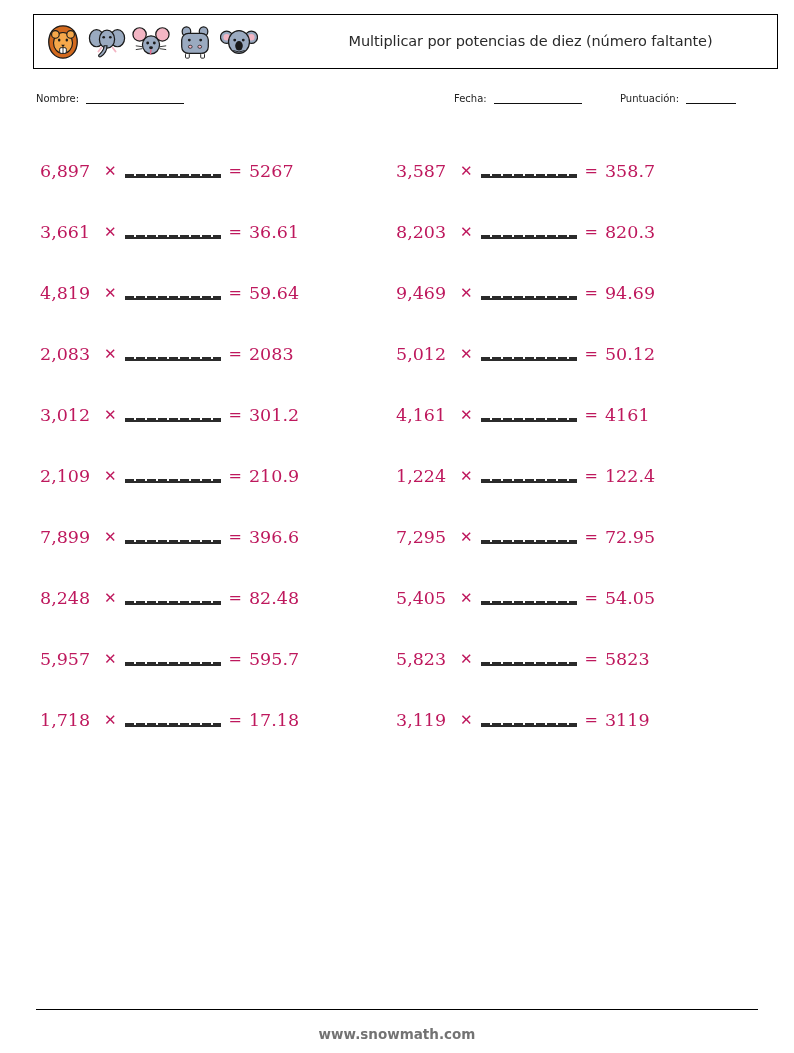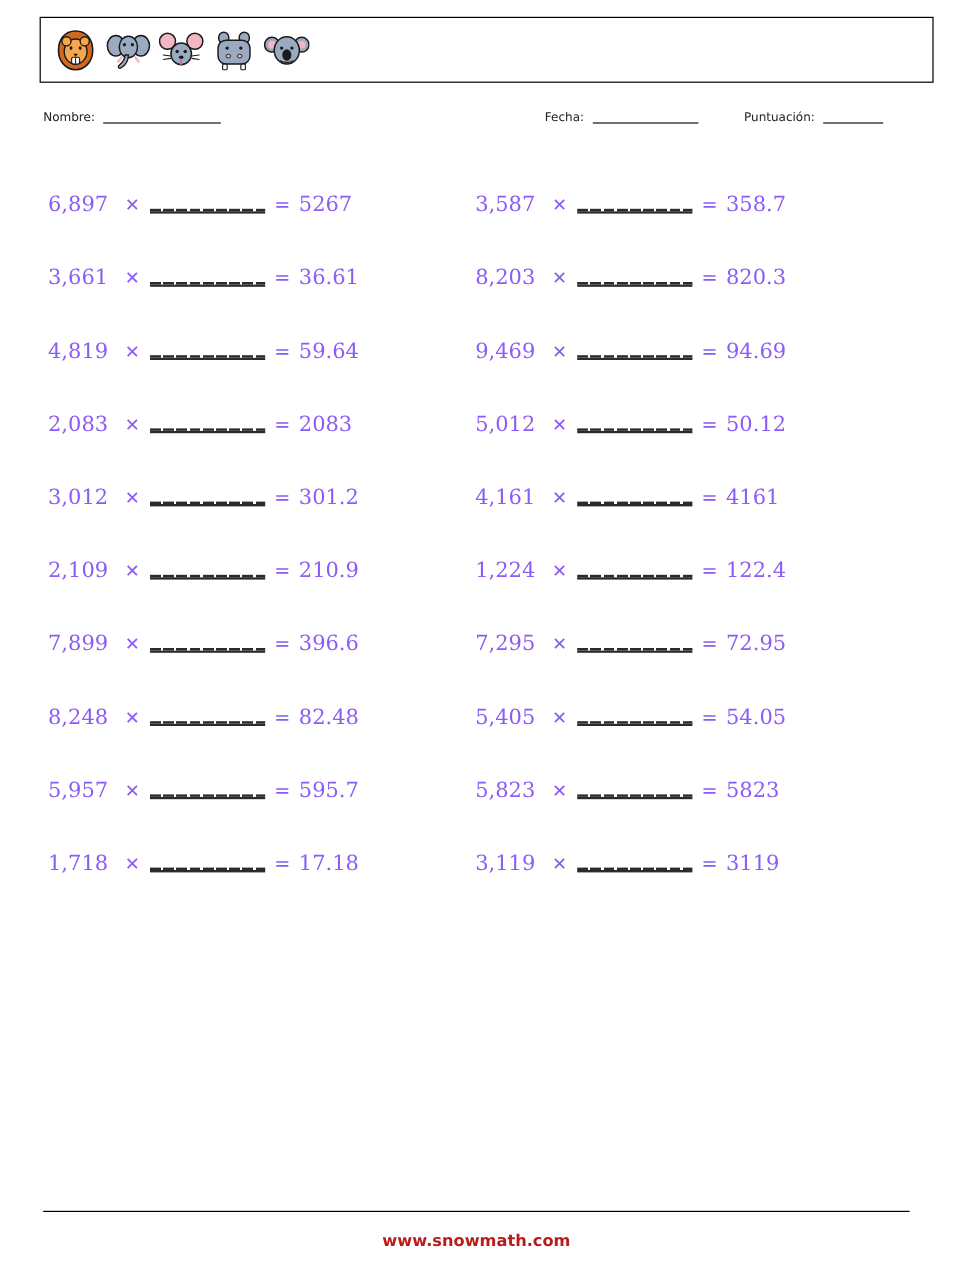--- a/index.html
+++ b/index.html
@@ -90,21 +90,21 @@
   }
   .col-left  { left: 40px; }
   .col-right { left: 396px; }
 
   .prob-row {
     height: 61px;
     display: flex;
     align-items: center;
     font-family: "DejaVu Serif", serif;
     font-size: 17.5px;
-    color: #8b5cf6;
+    color: #be185d;
     white-space: nowrap;
   }
   .operand {
     display: inline-block;
     min-width: 60px;
     text-align: left;
     font-family: "DejaVu Serif", serif;
   }
   .times {
     display: inline-block;
@@ -149,21 +149,21 @@
     width: 722px;
     border-top: 1.8px solid #000;
   }
   .footer-text {
     position: absolute;
     left: 0; top: 1026px;
     width: 794px;
     text-align: center;
     font-size: 13.5px;
     font-weight: bold;
-    color: #b91c1c;
+    color: #737373;
     font-family: "DejaVu Sans", sans-serif;
   }
 </style>
 </head>
 <body>
 
 <div class="header-box">
 
   <div class="icon-strip">
 
@@ -223,20 +223,23 @@
       <circle cx="33" cy="15" r="3.4" fill="#F3B6C4"></circle>
       <ellipse cx="20" cy="20" rx="11" ry="12" fill="#9AAAC0" stroke="#1a1a1a" stroke-width="1.3"></ellipse>
       <circle cx="15.5" cy="18" r="1.5" fill="#1a1a1a"></circle>
       <circle cx="24.5" cy="18" r="1.5" fill="#1a1a1a"></circle>
       <ellipse cx="20" cy="24" rx="4" ry="5" fill="#1a1a1a"></ellipse>
       <path d="M14 29 Q20 32 26 29" stroke="#1a1a1a" stroke-width="1" fill="none"></path>
     </svg>
 
   </div>
 
+  <div class="title-wrap">
+    <div class="title-text">Multiplicar por potencias de diez (número faltante)</div>
+  </div>
 </div>
 
 <div class="info-row">
 
   <div class="info-field field-name">
     <span>Nombre:</span>
     <span class="blank-line bl-name"></span>
   </div>
 
   <div class="info-field field-date">

